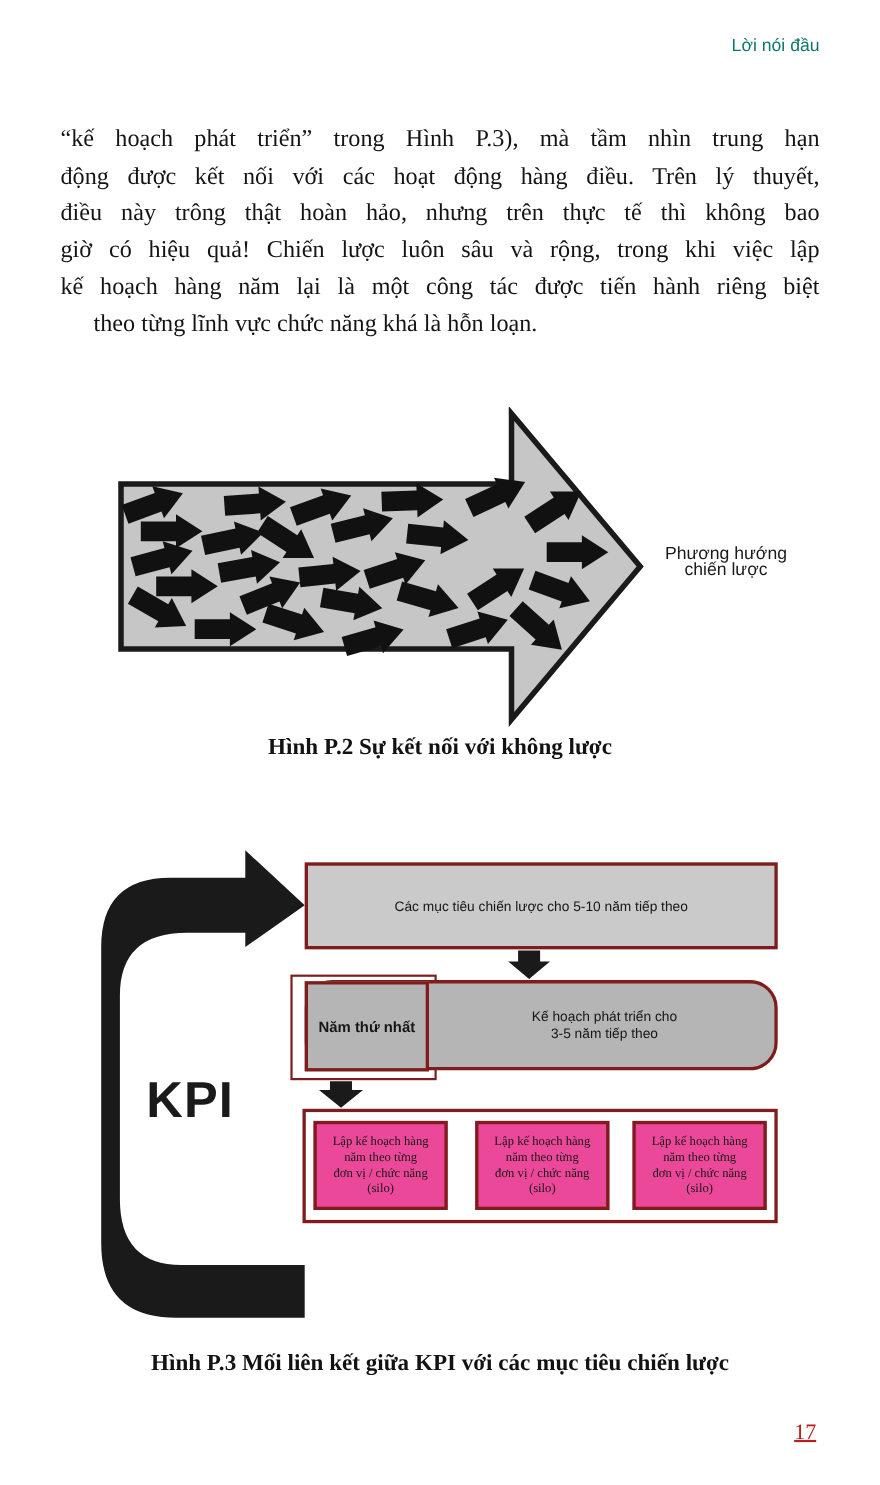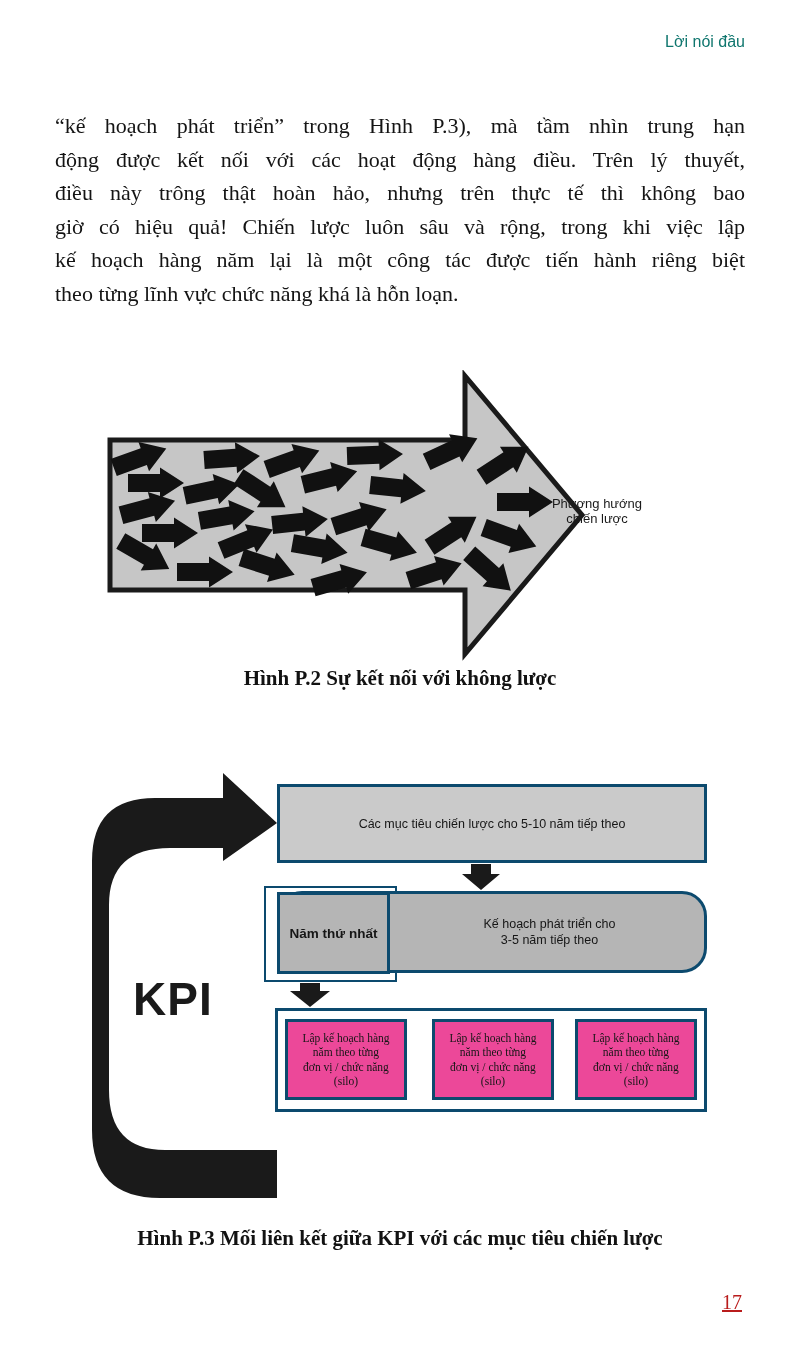--- a/index.html
+++ b/index.html
@@ -12,42 +12,42 @@
   
   .running-head {
     right:55px; top:33px; font-family:"Liberation Sans", sans-serif;
     font-size:16px; color:#0f766e;
   }
   .page-num { right:58px; top:1291px; font-size:20px; color:#b91c1c;text-decoration:underline; }
 
   
   .para { left:55px; top:109px; width:690px; font-size:22px; line-height:33.5px; }
   .bline { text-align:justify; text-align-last:justify; }
-  .bline:last-child { text-align-last:left; }
+  .bline:last-child { text-align-last:left;margin-left:30px; }
 
   
   .caption {
     left:0; width:800px; text-align:center; font-weight:bold;
     font-size:21px; color:#121212;
   }
   .cap-p2 { top:666px; }
   .cap-p3 { top:1226px; }
 
   
   .fig-p2 { left:0; top:370px; }
   .p2-label {
-    left:532px; top:496px; width:130px; text-align:center;
-    font-family:"Liberation Sans", sans-serif; font-size:13px;
+    left:595px; top:496px; width:130px; text-align:center;
+    font-family:"Liberation Sans", sans-serif; font-size:16px;
     line-height:15px; color:#1a1a1a; white-space:pre-line;
   }
 
   
   .fig-p3-svg { left:0; top:760px; }
   .bx {
-    position:absolute; box-sizing:border-box; border:3px solid #0c4a6e;
+    position:absolute; box-sizing:border-box; border:3px solid #7f1d1d;
     display:flex; align-items:center; justify-content:center; text-align:center;
     font-family:"Liberation Sans", sans-serif; color:#161616; white-space:pre-line;
   }
   .box-strategic { left:277px; top:784px; width:430px; height:79px; background:#cacaca; font-size:12.5px; }
   .box-dev { left:277px; top:891px; width:430px; height:82px; background:#b5b5b5; font-size:12.5px;
              line-height:16px; padding-left:115px;border-radius:25px; }
   .frame-first-year { left:264px; top:886px; width:133px; height:96px; background:#ffffff;
              border-width:2.5px; }
   .box-first-year { left:277px; top:892px; width:113px; height:82px; background:#b5b5b5;
              font-weight:bold; font-size:13.5px; }

